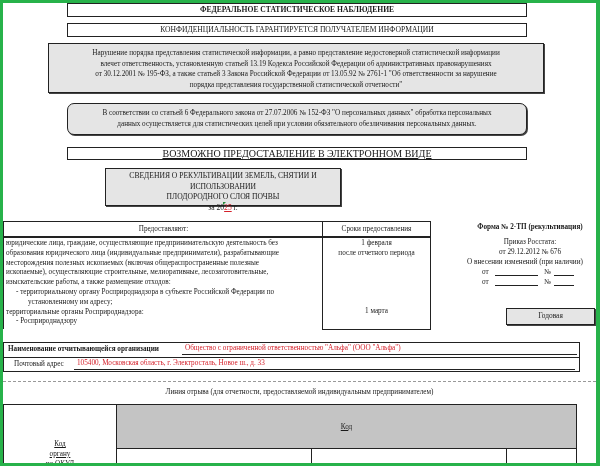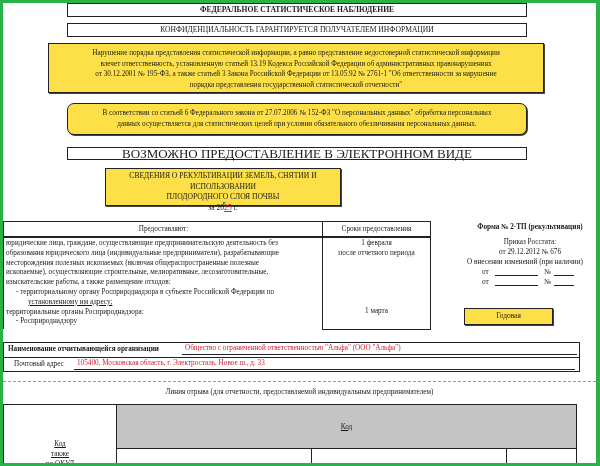--- a/index.html
+++ b/index.html
@@ -13,55 +13,55 @@
     position: absolute; left: 0; top: 0; width: 600px; height: 466px;
     box-sizing: border-box; border: 3px solid #27b24a;
     border-right-width: 4px;
     pointer-events: none; z-index: 10;
   }
   .box {
     position: absolute; box-sizing: border-box; text-align: center;
     font-size: 7.4px; line-height: 10px;
   }
   .white { background: #fff; border: 1px solid #222; }
-  .gray { background: #fde047; border: 1.5px solid #222; box-shadow: 1px 1px 0 #444; }
+  .gray { background: #e5e5e5; border: 1.5px solid #222; box-shadow: 1px 1px 0 #444; }
   .red { color: #d4202a; }
 
   #hdr1 { left: 67px; top: 3px; width: 460px; height: 14px; line-height: 12px; font-size: 7.6px; font-weight: bold; }
   #hdr2 { left: 67px; top: 23px; width: 460px; height: 14px; line-height: 12px; font-size: 7.6px; }
   #warn { left: 48px; top: 43px; width: 496px; height: 50px; padding-top: 4px; line-height: 10.5px; font-size: 7.2px; }
   #pers { left: 67px; top: 103px; width: 460px; height: 32px; padding-top: 4px; line-height: 11px; font-size: 7.2px; border-radius: 7px; }
-  #elec { left: 67px; top: 147px; width: 460px; height: 13px; line-height: 11px; font-size: 13px; }
+  #elec { left: 67px; top: 147px; width: 460px; height: 13px; line-height: 11px; font-size: 10px; text-decoration: underline; }
   #title { left: 105px; top: 168px; width: 236px; height: 38px; padding-top: 2px; line-height: 10.5px; font-size: 7.6px; }
   #title .yr { text-decoration: underline; color: #d4202a; position: relative; }
   #title .yr::before {
     content: ""; position: absolute; left: -1px; top: -1px;
     border-top: 3px solid #2a8a3a; border-right: 3px solid transparent;
   }
 
   
   #prov { position: absolute; left: 3px; top: 221px; width: 428px; border-collapse: collapse; font-size: 7.2px; }
   #prov th { font-weight: normal; border: 1px solid #222; height: 11px; line-height: 10px; background: #fff; }
   #prov td { vertical-align: top; border: 1px solid #222; line-height: 9.8px; }
   #prov .border-top-thick { border-top: 2px solid #222; }
   #prov .c1 { width: 315px; text-align: left; padding: 1px 1px 2px 2px; }
   #prov .c2 { text-align: center; }
   .indent { padding-left: 10px; }
-  .indent2 { padding-left: 22px; text-decoration: underline; }
+  .indent2 { padding-left: 22px; }
 
   
   #formblk { position: absolute; left: 460px; top: 222px; width: 140px; font-size: 7.2px; text-align: center; }
   #formblk .fname { font-weight: bold; line-height: 11px; margin-bottom: 4px; }
   #formblk .ln { line-height: 10px; }
   .sigrow { position: relative; height: 10px; line-height: 10px; text-align: left; }
   .sigrow .lab1 { position: absolute; left: 22px; }
   .sigrow .line1 { position: absolute; left: 35px; top: 8px; width: 43px; border-bottom: 1px solid #222; }
   .sigrow .lab2 { position: absolute; left: 84px; }
   .sigrow .line2 { position: absolute; left: 94px; top: 8px; width: 20px; border-bottom: 1px solid #222; }
-  #annual { left: 464px; top: 308px; width: 89px; height: 17px; line-height: 14px; font-size: 7.4px; }
+  #annual { left: 506px; top: 308px; width: 89px; height: 17px; line-height: 14px; font-size: 7.4px; }
 
   
   #org { position: absolute; left: 3px; top: 342px; width: 577px; height: 30px; box-sizing: border-box; border: 1px solid #222; font-size: 7.2px; }
   #org .row1 { position: absolute; left: 2px; top: 0px; height: 14px; line-height: 13px; width: 572px; }
   #org .row2 { position: absolute; left: 0; top: 14px; height: 14px; line-height: 13px; width: 575px; border-top: 1px solid #222; }
   .orglab { position: absolute; left: 2px; font-weight: bold; }
   .orgval { position: absolute; left: 176px; width: 392px; border-bottom: 1px solid #222; height: 11px; line-height: 11px; padding-left: 3px; }
   .addrlab { position: absolute; left: 10px; }
   .addrval { position: absolute; left: 70px; width: 498px; border-bottom: 1px solid #222; height: 11px; line-height: 11px; padding-left: 3px; }
 
@@ -173,21 +173,21 @@
 </div>
 
 <div id="tear"></div>
 <div id="tearlabel">Линия отрыва (для отчетности, предоставляемой индивидуальным предпринимателем)</div>
 
 <table id="codes">
   <tbody>
       <tr>
     <td rowspan="2" class="okud">
       <div>Код</div>
-      <div>также</div>
+      <div>органу</div>
       <div>по ОКУД</div>
     </td>
     <td colspan="3" class="gh">Код</td>
   </tr>
   <tr>
     <td class="hdr" style="width:162px">
       <div>отчитывающейся организации</div>
       <div>по ОКПО</div>
     </td>
     <td class="hdr" style="width:162px"></td>

